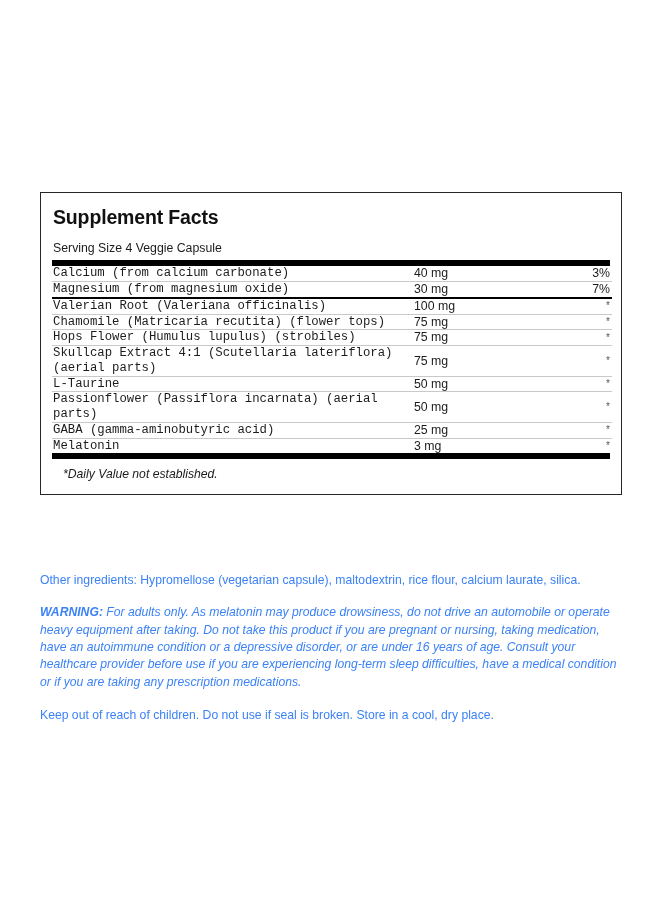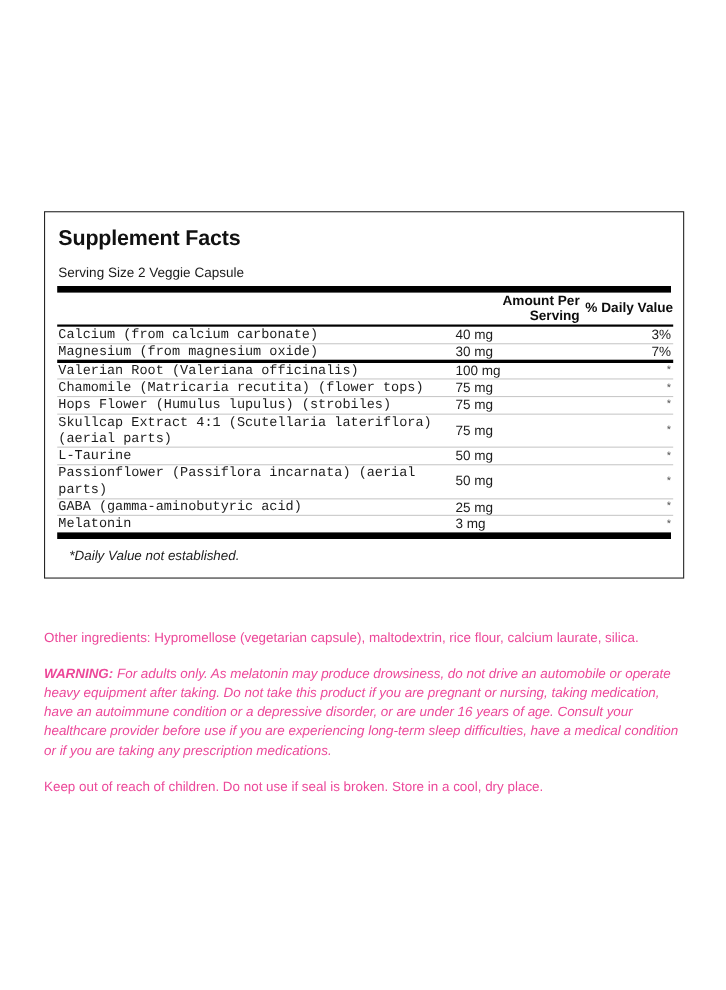--- a/index.html
+++ b/index.html
@@ -112,60 +112,41 @@
   
   .body-copy {
     position: absolute;
     left: 40px;
     top: 572px;
     width: 582px;
   }
   .para {
     font-size: 12.2px;
     line-height: 1.42;
-    color: #ec4899;
+    color: #3b82f6;
     margin: 0 0 14px 0;
     text-align: left;
   }
   .para.tight { margin-bottom: 15px; }
   .para b { font-weight: bold; }
   .para.warning { margin-bottom: 16px; font-style: italic; }
 </style>
 </head>
 <body>
 
 <div class="page">
 
   <div class="facts-panel">
 
     <div class="facts-title">Supplement Facts</div>
 
-    <div class="serving-size">Serving Size 2 Veggie Capsule</div>
+    <div class="serving-size">Serving Size 4 Veggie Capsule</div>
 
     <div class="rule-thick"></div>
 
-    <table class="facts">
-      <colgroup>
-        <col class="col-name">
-          <col class="col-amt">
-          <col class="col-dv">
-      </colgroup>
-      <tbody>
-        <tr class="hdr-row">
-          <th></th>
-          <th class="hdr-amt">Amount Per Serving</th>
-          <th class="hdr-dv">% Daily Value</th>
-        </tr>
-        <tr class="sep-row">
-          <td colspan="3">
-              <div class="sep-med"></div>
-            </td>
-        </tr>
-      </tbody>
-    </table>
 
     <table class="facts">
       <colgroup>
         <col class="col-name">
           <col class="col-amt">
           <col class="col-dv">
       </colgroup>
       <tbody id="rows-body">
           <tr class="ing-row">
             <td class="ing-name">Calcium (from calcium carbonate)</td>

